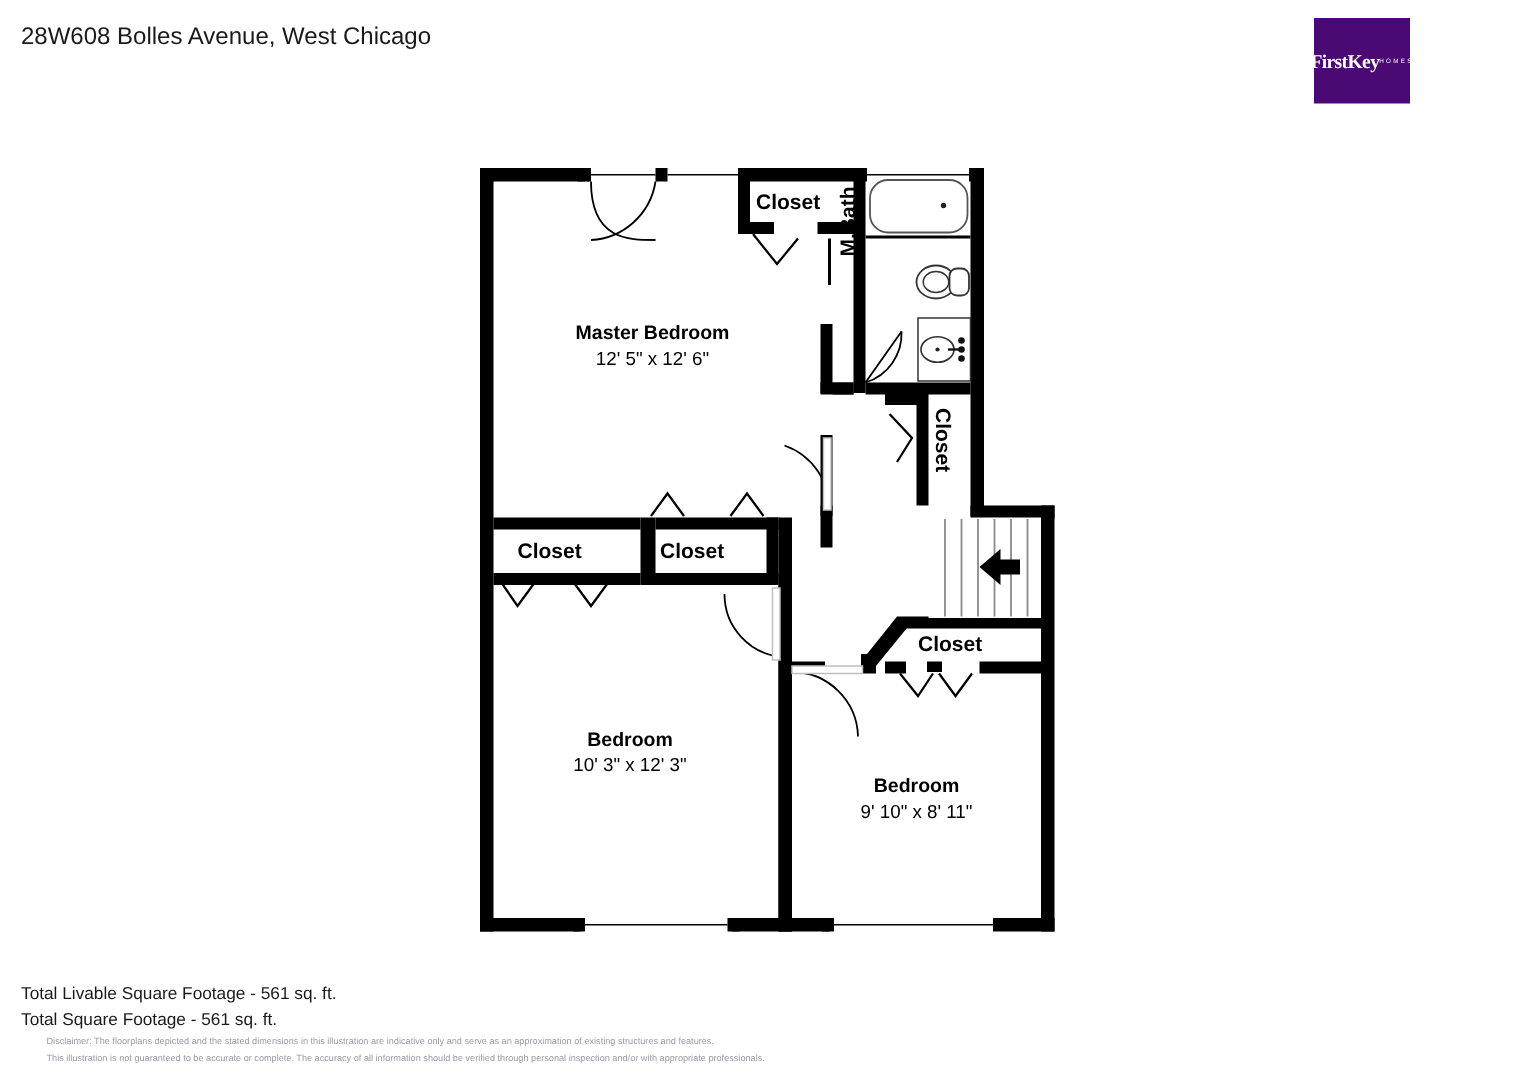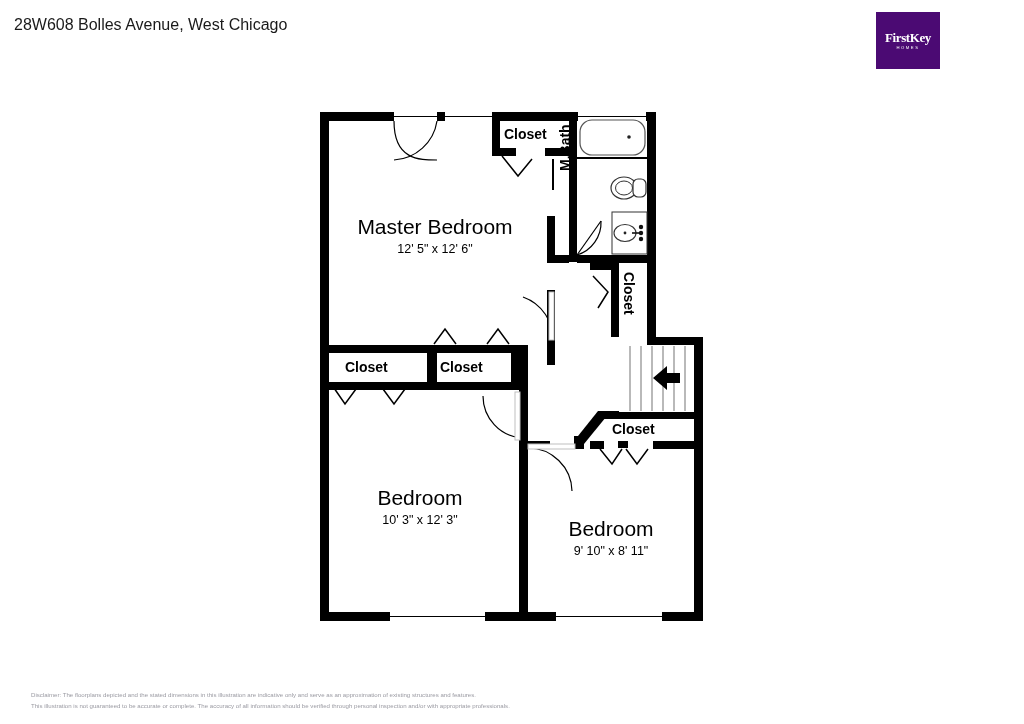--- a/index.html
+++ b/index.html
@@ -31,21 +31,21 @@
 
   
   #brand-logo {
     position: absolute;
     left: 876px;
     top: 12px;
     width: 64px;
     height: 57px;
     background: #4b0a73;
     display: flex;
-    flex-direction: column;
+    flex-direction: row;
     align-items: center;
     justify-content: center;
   }
   #brand-logo .logo-wordmark {
     color: #ffffff;
     font-family: "Liberation Serif", serif;
     font-weight: bold;
     font-size: 13px;
     letter-spacing: -0.4px;
     line-height: 1;
@@ -74,22 +74,22 @@
 
   
   .room-label {
     position: absolute;
     text-align: center;
     line-height: 1.25;
     white-space: nowrap;
   }
   .room-label .rl-name {
     display: block;
-    font-size: 21px;
-    font-weight: normal;
+    font-size: 13px;
+    font-weight: bold;
     color: #000;
   }
   .room-label .rl-dims {
     display: block;
     font-size: 12.5px;
     color: #000;
     margin-top: 2px;
   }
   .closet-label {
     position: absolute;
@@ -330,18 +330,20 @@
 
   <div class="closet-label" style="left:345px; top:359px;">Closet</div>
 
   <div class="closet-label" style="left:440px; top:359px;">Closet</div>
 
   <div class="closet-label" style="left:612px; top:421px;">Closet</div>
 
 </div>
 
 <div id="footer-block">
+  <div class="footer-total">Total Livable Square Footage - 561 sq. ft.</div>
+  <div class="footer-total">Total Square Footage - 561 sq. ft.</div>
 </div>
 
 <div id="disclaimer-block">
   <div class="disclaimer-line">Disclaimer: The floorplans depicted and the stated dimensions in this illustration are indicative only and serve as an approximation of existing structures and features.</div>
   <div class="disclaimer-line">This illustration is not guaranteed to be accurate or complete. The accuracy of all information should be verified through personal inspection and/or with appropriate professionals.</div>
 </div>
 
 </body></html>

